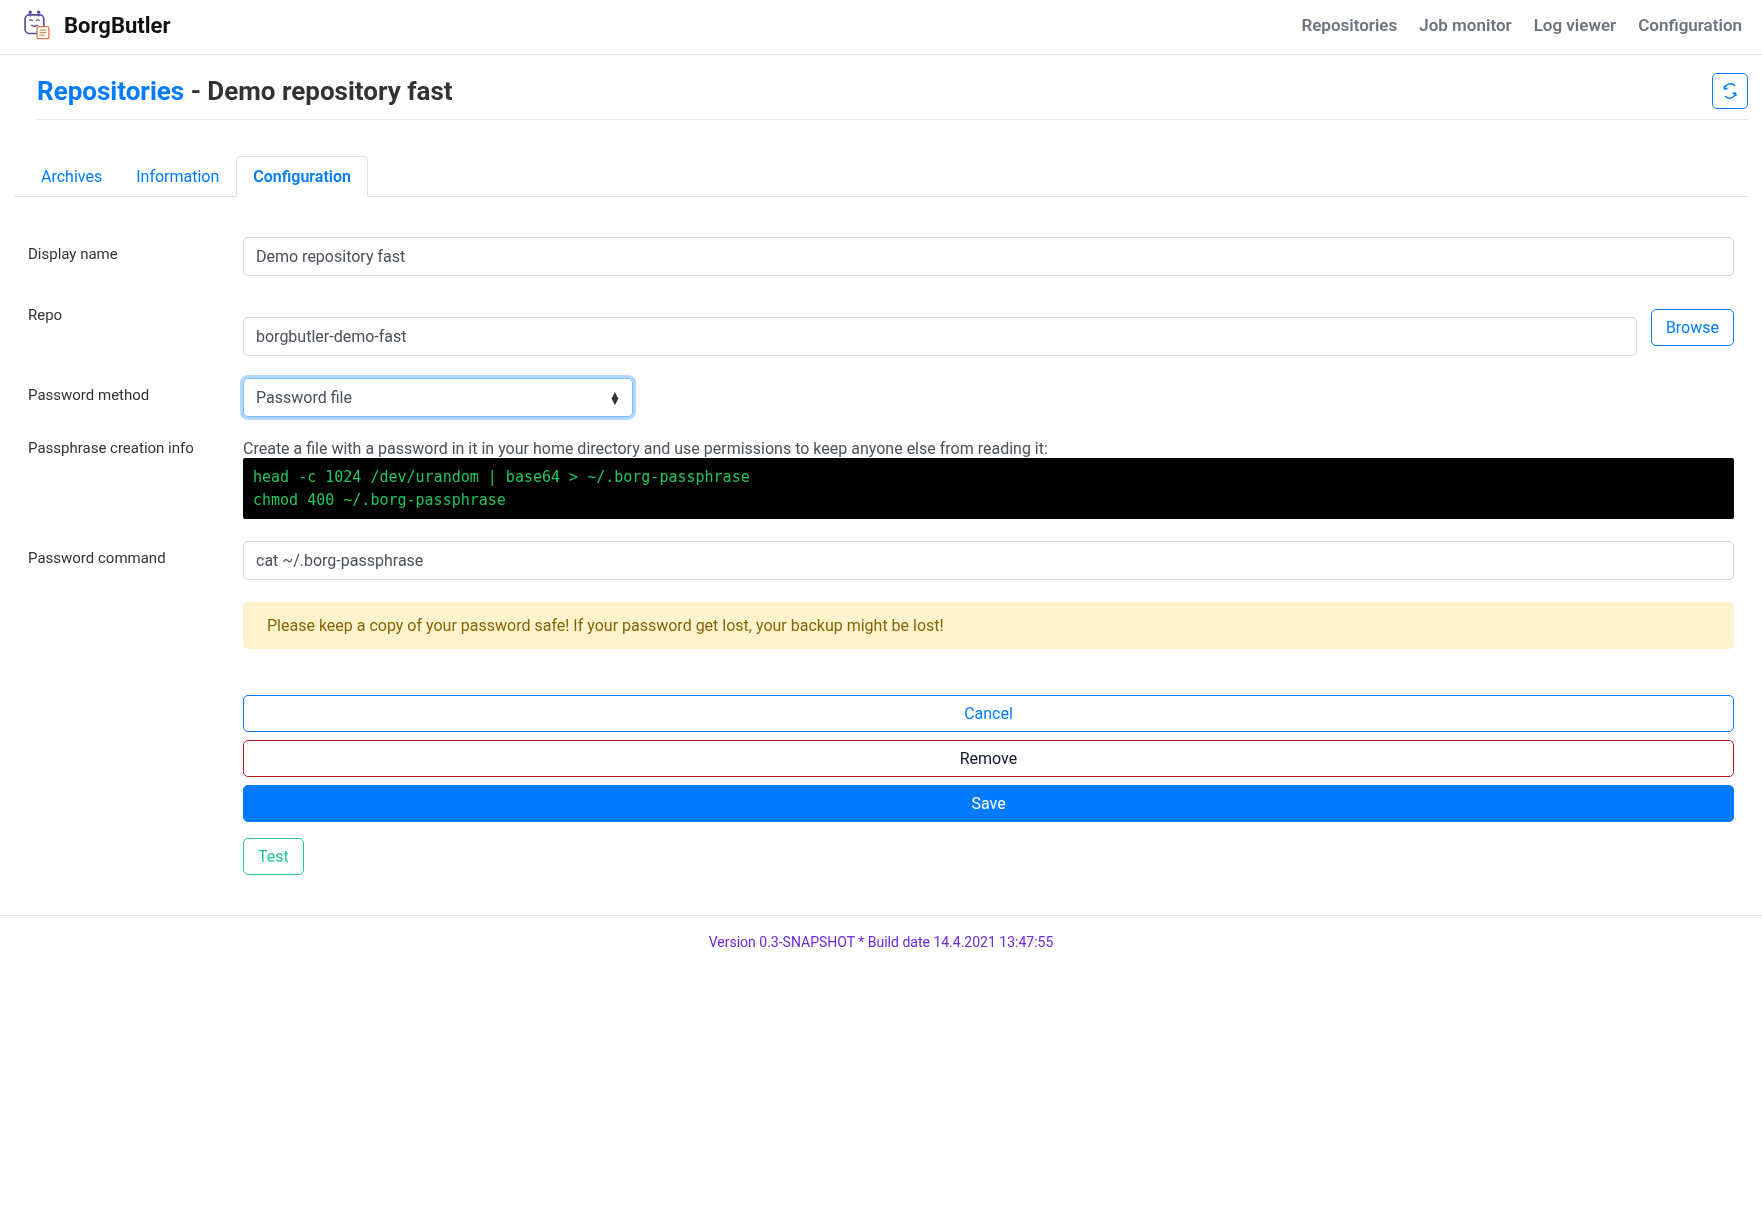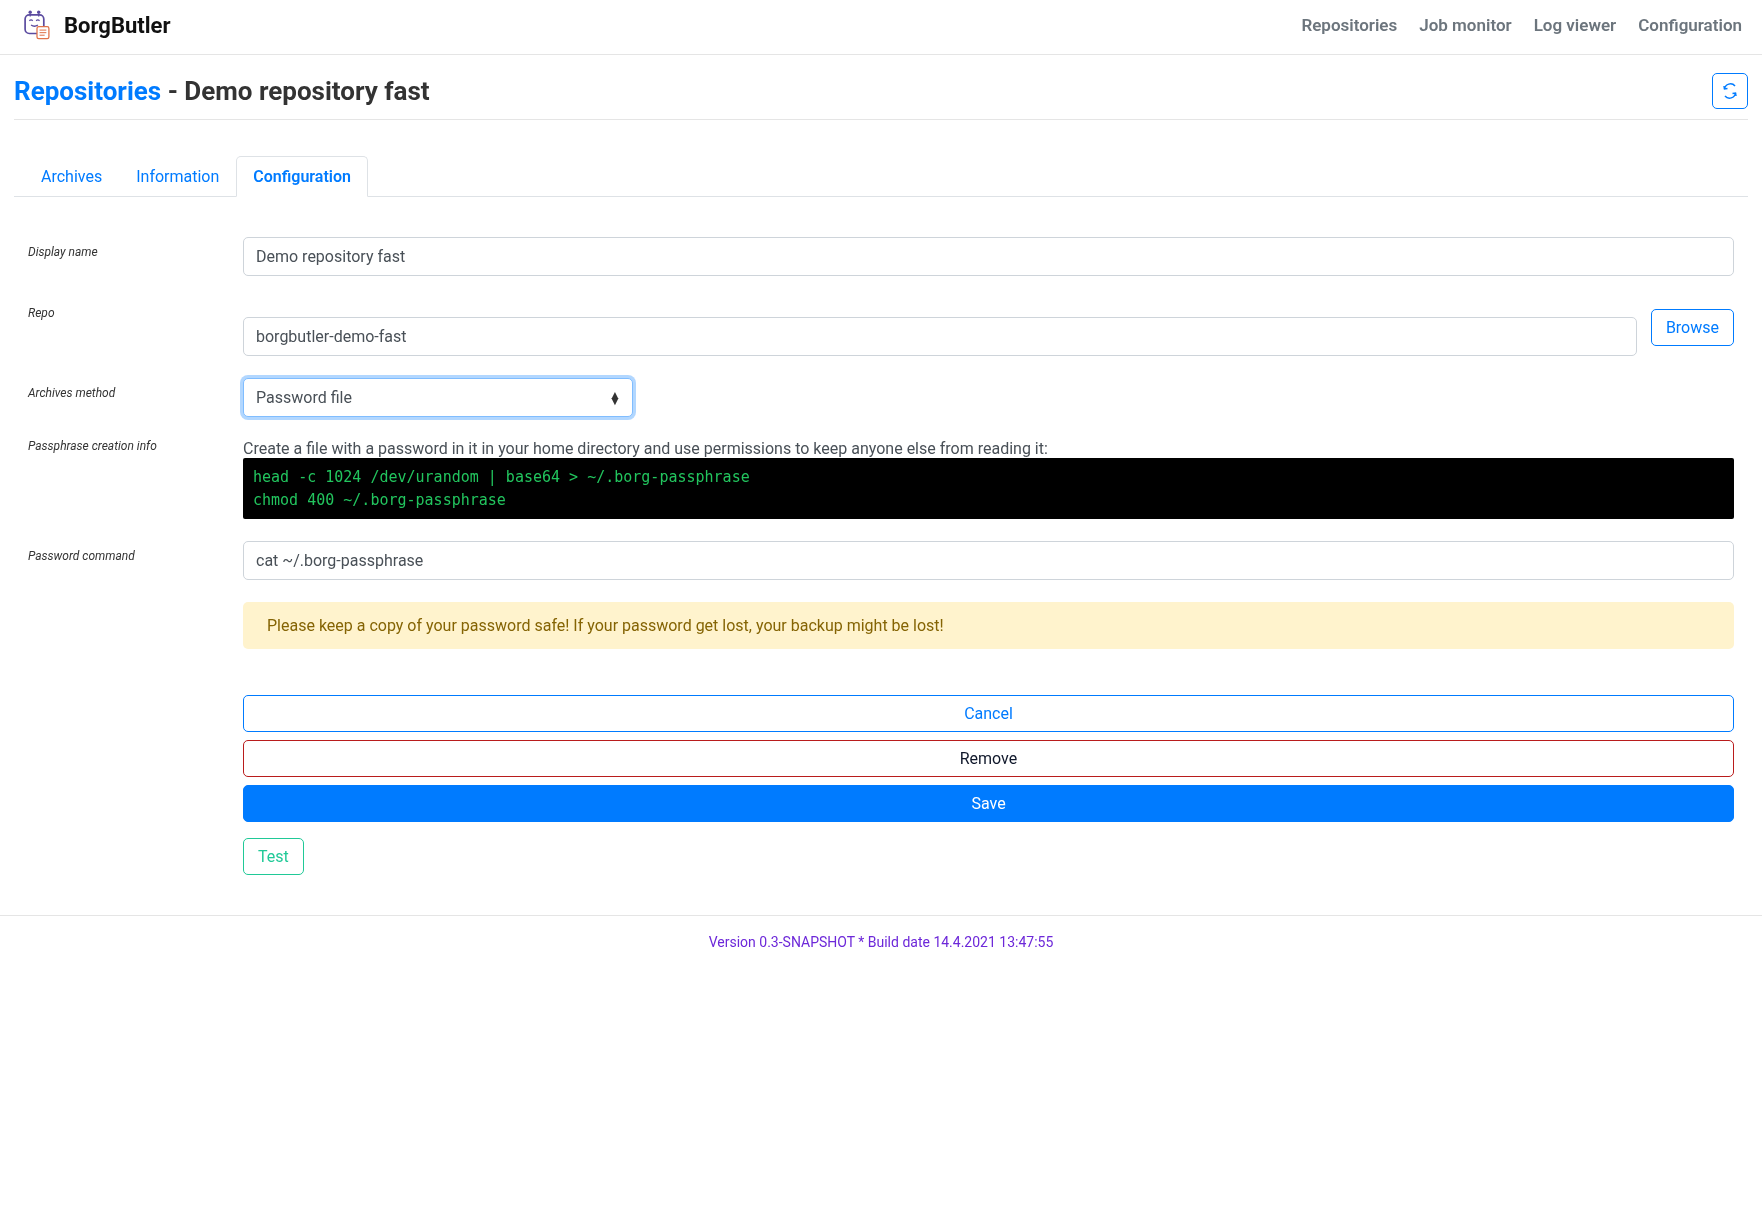--- a/index.html
+++ b/index.html
@@ -46,20 +46,21 @@
     }
     .container {
       padding: 18px 14px 0 14px;
     }
     .page-header {
       display: flex;
       align-items: center;
       justify-content: space-between;
       padding-bottom: 10px;
       border-bottom: 1px solid #e5e5e5;
+      margin-left: 23px;
     }
     .page-title {
       font-size: 26px;
       font-weight: 700;
       color: #333;
     }
     .page-title .link-part {
       color: #007bff;
     }
     .page-title .sep-part {
@@ -107,22 +108,21 @@
     .form-row {
       display: flex;
       align-items: flex-start;
       margin-bottom: 22px;
     }
     .form-label {
       width: 215px;
       flex-shrink: 0;
       padding-top: 8px;
       color: #333;
-      font-size: 12px;
-      font-style: italic;
+      font-size: 15px;
     }
     .form-control-wrap {
       flex: 1;
       padding-right: 14px;
     }
     .form-input {
       width: 100%;
       padding: 9px 12px;
       border: 1px solid #ced4da;
       border-radius: 5px;
@@ -296,21 +296,21 @@
       <div class="form-label">Repo</div>
       <div class="form-control-wrap">
         <div class="input-with-btn">
           <input type="text" class="form-input" value="borgbutler-demo-fast" style="">
           <button class="btn btn-outline-primary">Browse</button>
         </div>
       </div>
     </div>
 
     <div class="form-row">
-      <div class="form-label">Archives method</div>
+      <div class="form-label">Password method</div>
       <div class="form-control-wrap">
         <div class="select-wrap">
           <select class="form-select">
             <option>Password file</option>
           </select>
           <span class="select-arrows">▲<br>▼</span>
         </div>
       </div>
     </div>
 

